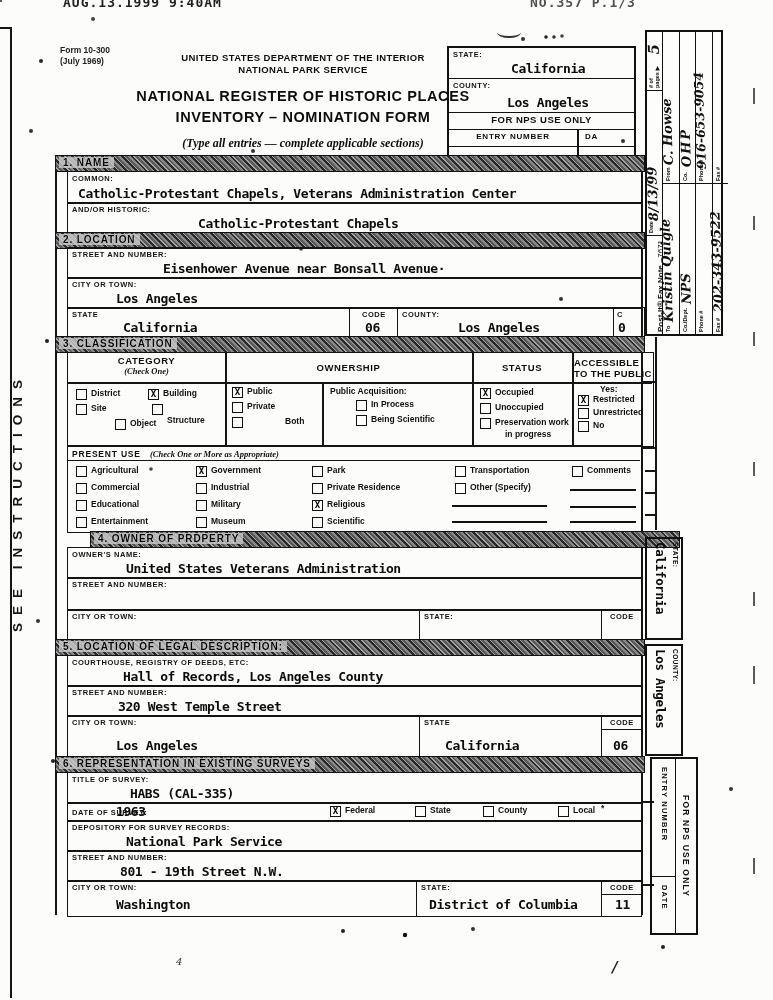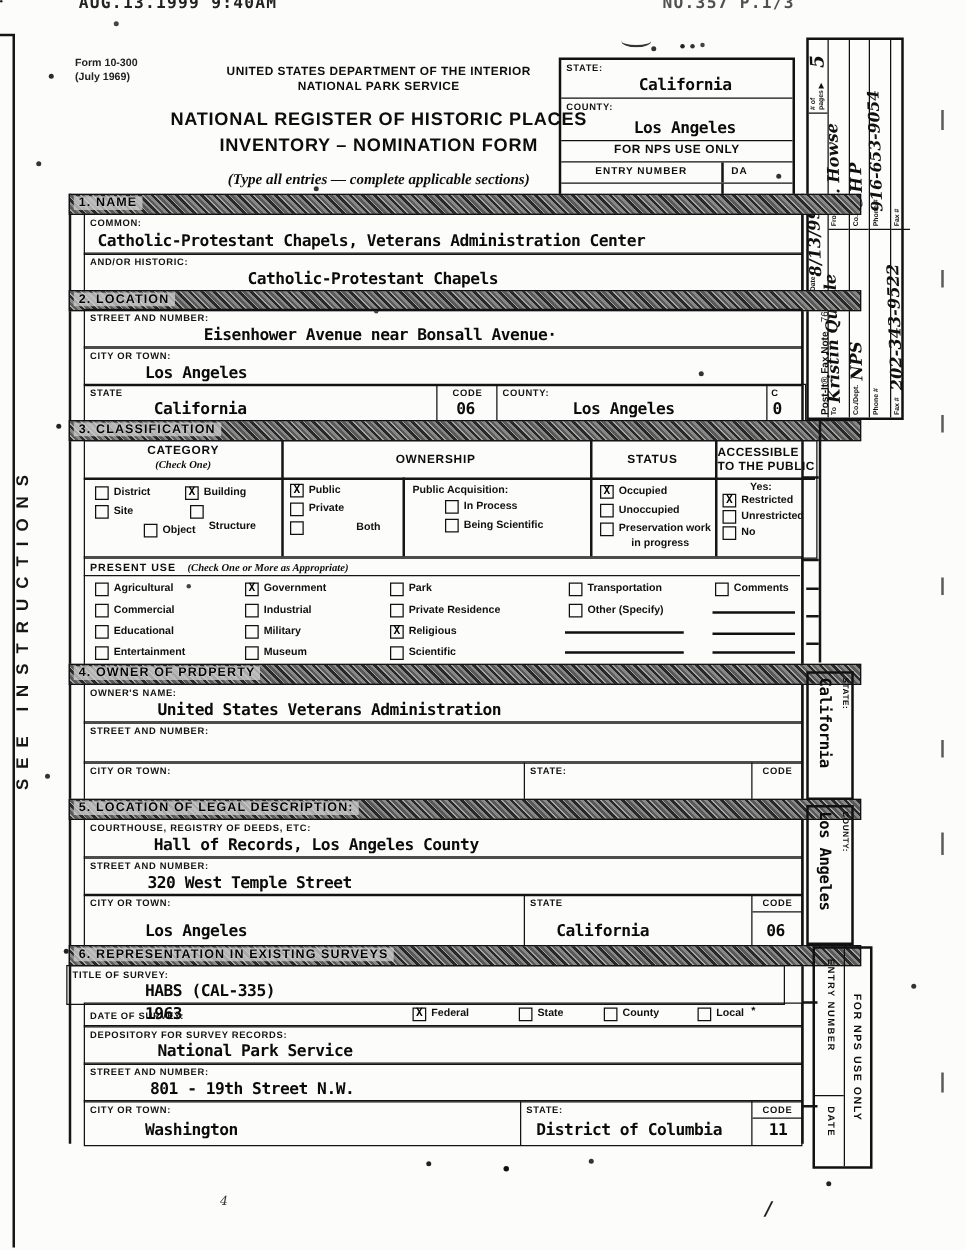--- a/index.html
+++ b/index.html
@@ -14,21 +14,21 @@
   .col{position:absolute;top:0;bottom:0;border-left:1.8px solid #131313;}
   .lbl{position:absolute;top:2px;left:4px;font:bold 7.5px "Liberation Sans",sans-serif;
        letter-spacing:.55px;color:#131313;white-space:nowrap;}
   .val{position:absolute;bottom:2px;font:bold 13px "DejaVu Sans Mono",monospace;
        letter-spacing:-.4px;color:#0b0b0b;white-space:nowrap;}
   
   .bar{position:absolute;left:55px;width:588px;height:15px;border:1.5px solid #111;
        background:
         repeating-linear-gradient(45deg, rgba(0,0,0,.72) 0 2px, rgba(255,255,255,.20) 2px 3px,
           rgba(0,0,0,.38) 3px 5px, rgba(130,130,130,.55) 5px 7px),
-        #8f8f8f; padding-left: 44px;}
+        #8f8f8f;}
   .bar .t{position:absolute;left:3px;top:1px;font:bold 10px "Liberation Sans",sans-serif;
         letter-spacing:.9px;color:#000;background:rgba(205,205,205,.78);padding:0 4px;
         white-space:nowrap;text-shadow:0 0 1px #fff;}
   
   .cb{position:absolute;width:9px;height:9px;border:1.6px solid #101010;
       font:bold 9px "DejaVu Sans Mono",monospace;line-height:9px;text-align:center;color:#000;}
   .cl{position:absolute;font:bold 8.5px "Liberation Sans",sans-serif;color:#101010;white-space:nowrap;}
   .bl{position:absolute;height:0;border-bottom:2px solid #101010;}
   
   .typed{font:bold 13px "DejaVu Sans Mono",monospace;letter-spacing:-.4px;color:#0b0b0b;white-space:nowrap;}
@@ -313,21 +313,21 @@
   <div class="bl" style="left:570px;top:506px;width:66px;"></div>
   <div class="bl" style="left:570px;top:521px;width:66px;"></div>
 
   <div class="vline" style="left:655px;top:337px;width:2px;height:193px;"></div>
   <div class="hline" style="left:642px;top:381px;width:13px;"></div>
   <div class="hline" style="left:642px;top:447px;width:13px;"></div>
   <div class="hline" style="left:645px;top:470px;width:10px;"></div>
   <div class="hline" style="left:645px;top:492px;width:10px;"></div>
   <div class="hline" style="left:645px;top:514px;width:10px;"></div>
 
-  <div class="bar" style="top:531px;">
+  <div class="bar" style="top:531px;margin-left:35px;">
     <span class="t">4. OWNER OF PRDPERTY</span>
   </div>
   <div class="r" style="left:67px;top:547px;width:573px;height:30px;">
     <span class="lbl">OWNER'S NAME:</span>
     <span class="val" style="left:58px;">United States Veterans Administration</span>
   </div>
   <div class="r" style="left:67px;top:577px;width:573px;height:32px;">
     <span class="lbl">STREET AND NUMBER:</span>
     <span class="val" style="left:58px;"></span>
   </div>
@@ -365,21 +365,21 @@
     <div class="col" style="left:533px;width:40px;">
       <span class="lbl" style="left:8px;">CODE</span>
       <span class="hline" style="left:0;top:13px;width:100%;border-top-width:1.5px;"></span>
       <span class="val" style="left:11px;bottom:4px;">06</span>
     </div>
   </div>
 
   <div class="bar" style="top:756px;">
     <span class="t">6. REPRESENTATION IN EXISTING SURVEYS</span>
   </div>
-  <div class="r" style="left:53px;top:772px;width:573px;height:30px;">
+  <div class="r" style="left:67px;top:772px;width:573px;height:30px;">
     <span class="lbl">TITLE OF SURVEY:</span>
     <span class="val" style="left:62px;">HABS  (CAL-335)</span>
   </div>
   <div class="r" style="left:67px;top:802px;width:573px;height:18px;">
     <span class="lbl" style="top:5px;">DATE OF SURVEY:</span>
     <span class="typed" style="position:absolute;left:48px;top:1px;">1963</span>
   </div>
   <span class="cb" style="left:330px;top:806px;">X</span>
   <span class="cl" style="left:345px;top:805px;">Federal</span>
   <span class="cb" style="left:415px;top:806px;"></span>

